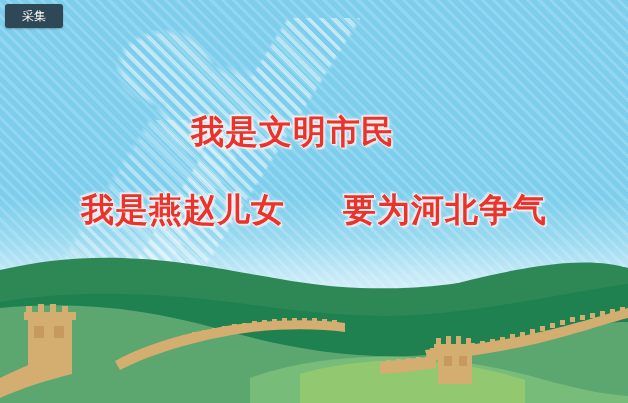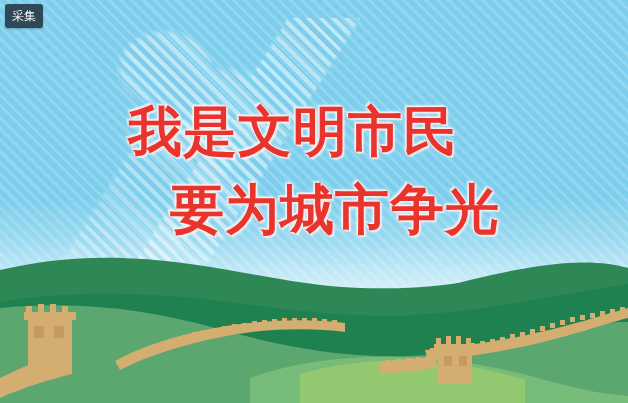--- a/index.html
+++ b/index.html
@@ -106,42 +106,42 @@
     top: 93px;
     width: 628px;
   }
   .slogan-line {
     display: flex;
     justify-content: center;
     align-items: baseline;
     white-space: nowrap;
     font-family: "DejaVu Sans", "Liberation Sans", sans-serif;
     font-weight: 700;
-    font-size: 54px;
+    font-size: 33px;
     line-height: 78px;
     letter-spacing: 1px;
     color: #E8342C;
     text-shadow:
        1px  0   0 rgba(255,235,235,0.95),
       -1px  0   0 rgba(255,235,235,0.95),
        0    1px 0 rgba(255,235,235,0.95),
        0   -1px 0 rgba(255,235,235,0.95),
        2px  2px 0 rgba(255,245,245,0.55),
       -2px -2px 0 rgba(255,245,245,0.55),
        0    0   5px rgba(255,255,255,0.85);
     gap: 16px;
   }
   .slogan-gap { display: inline-block; width: 26px; }
 
   
   .collect-button {
     position: absolute;
     left: 5px;
     top: 4px;
-    width: 38px;
+    width: 58px;
     height: 24px;
     background: #2F4858;
     border-radius: 3px;
     color: #ffffff;
     font-size: 12px;
     font-family: "DejaVu Sans", "Liberation Sans", sans-serif;
     display: flex;
     align-items: center;
     justify-content: center;
     cursor: pointer;
@@ -255,22 +255,23 @@
       </g>
     </svg>
   </div>
 
   <div class="slogan-block">
     <div class="slogan-line">
       <span>我是文明市民</span>
       <span class="slogan-gap"></span>
     </div>
     <div class="slogan-line">
+      <span>我是燕赵儿女</span>
       <span class="slogan-gap"></span>
-      <span>要为城市争光</span>
+      <span>要为河北争气</span>
     </div>
   </div>
 
   <div class="collect-button">
     <span>采集</span>
   </div>
 
 </div>
 
 </body></html>

